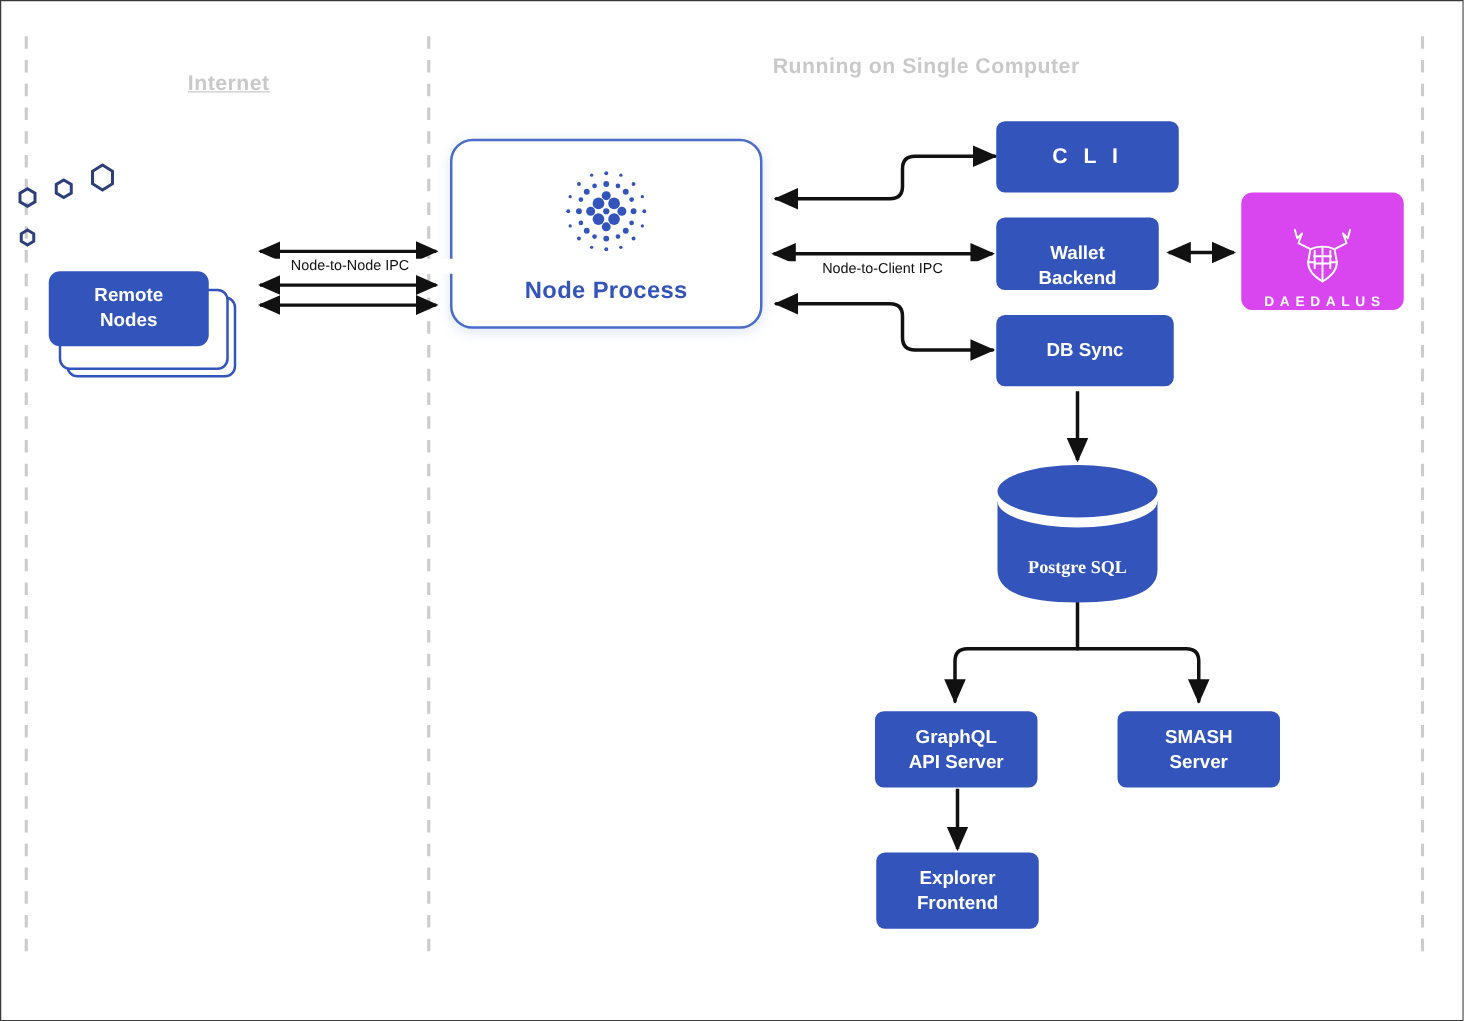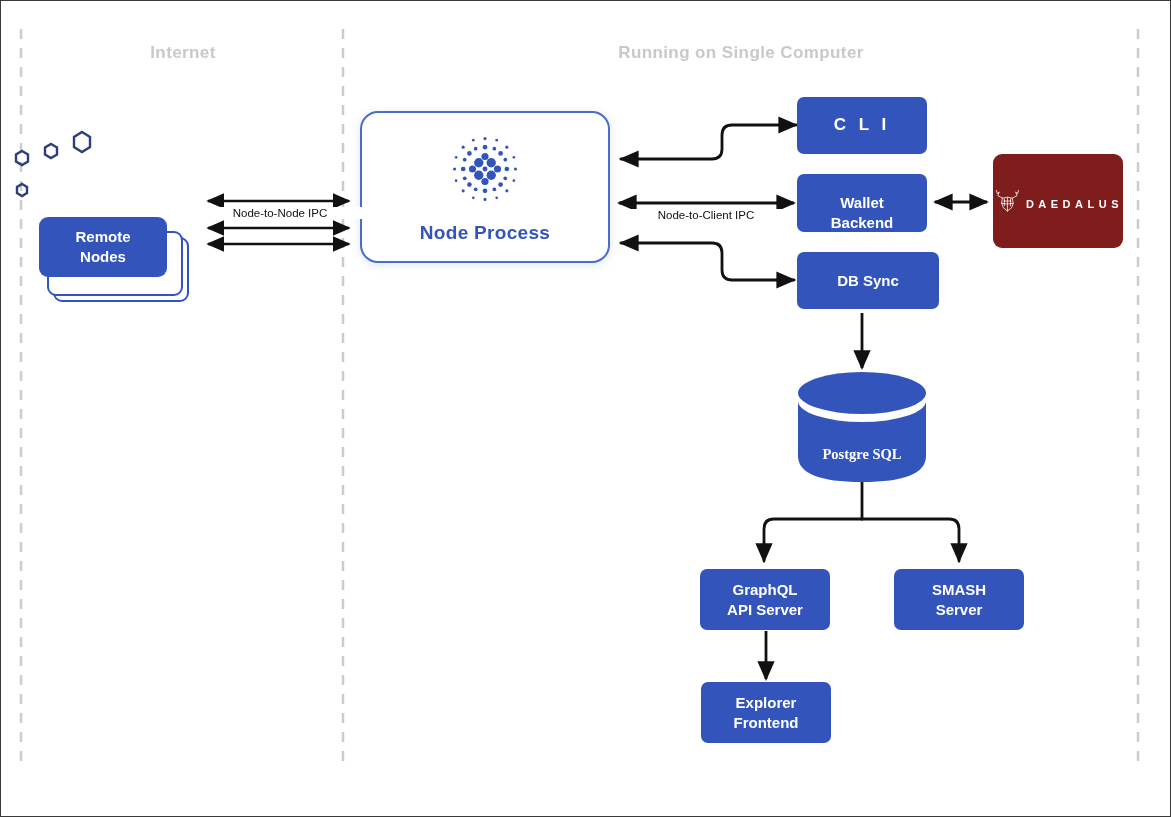--- a/index.html
+++ b/index.html
@@ -107,24 +107,24 @@
     position: absolute;
     color: #ffffff;
     font-weight: bold;
     font-size: 14.5px;
     white-space: nowrap;
     text-align: center;
     font-family: Liberation Serif, serif;
   }
   .daedalus-box {
     position: absolute;
-    background: #7f1d1d;
+    background: #d946ef;
     border-radius: 9px;
     display: flex;
-    flex-direction: row;
+    flex-direction: column;
     align-items: center;
     justify-content: flex-end;
     box-sizing: border-box;
   }
   .daedalus-word {
     color: #ffffff;
     font-size: 11px;
     font-weight: bold;
     letter-spacing: 4.5px;
     margin-top: 6px;
@@ -170,21 +170,21 @@
 
     <g stroke="#111111" stroke-width="2.8" fill="none" stroke-linecap="round">
       <path d="M 861 481 L 861 518"></path>
       <path d="M 861 518 L 773 518 Q 763 518 763 528 L 763 560" marker-end="url(#arrowEnd)"></path>
       <path d="M 861 518 L 948 518 Q 958 518 958 528 L 958 560" marker-end="url(#arrowEnd)"></path>
     </g>
 
     <line x1="765" y1="630" x2="765" y2="678" stroke="#111111" stroke-width="2.8" marker-end="url(#arrowEnd)"></line>
   </svg>
 
-  <div class="zone-header" style="left:82px; top:42px; width:200px;">Internet</div>
+  <div class="zone-header" style="left:82px; top:56px; width:200px;text-decoration:underline;">Internet</div>
   <div class="zone-header" style="left:540px; top:42px; width:400px;">Running on Single Computer</div>
 
   <svg class="svg-layer" viewBox="0 0 1171 817">
     <g fill="none" stroke="#2d3f7a" stroke-width="2.4">
       <polygon points="81,131 89,136 89,146 81,151 73,146 73,136"></polygon>
       <polygon points="50,143 56,146.5 56,153.5 50,157 44,153.5 44,146.5"></polygon>
       <polygon points="21,150 27,153.5 27,160.5 21,164 15,160.5 15,153.5"></polygon>
       <polygon points="21,183 26,186 26,192 21,195 16,192 16,186"></polygon>
     </g>
   </svg>
@@ -246,21 +246,21 @@
         <circle cx="87" cy="35" r="1.7"></circle>
         <circle cx="87" cy="65" r="1.7"></circle>
       </g>
     </svg>
     <div class="process-label">Node Process</div>
   </div>
 
   <div class="ipc-label" style="left:196px; top:206px; width:160px;">Node-to-Node IPC</div>
   <div class="ipc-label" style="left:622px; top:208px; width:160px;">Node-to-Client IPC</div>
 
-  <div class="node-box cli-style" style="left:796px; top:96px; width:130px; height:57px;">
+  <div class="node-box cli-style" style="left:796px; top:96px; width:146px; height:57px;">
     <span>C L I</span>
   </div>
 
   <div class="node-box" style="left:796px; top:173px; width:130px; height:58px;align-items:flex-end;">
     <div>
       <div>Wallet</div>
       <div>Backend</div>
     </div>
   </div>
 

